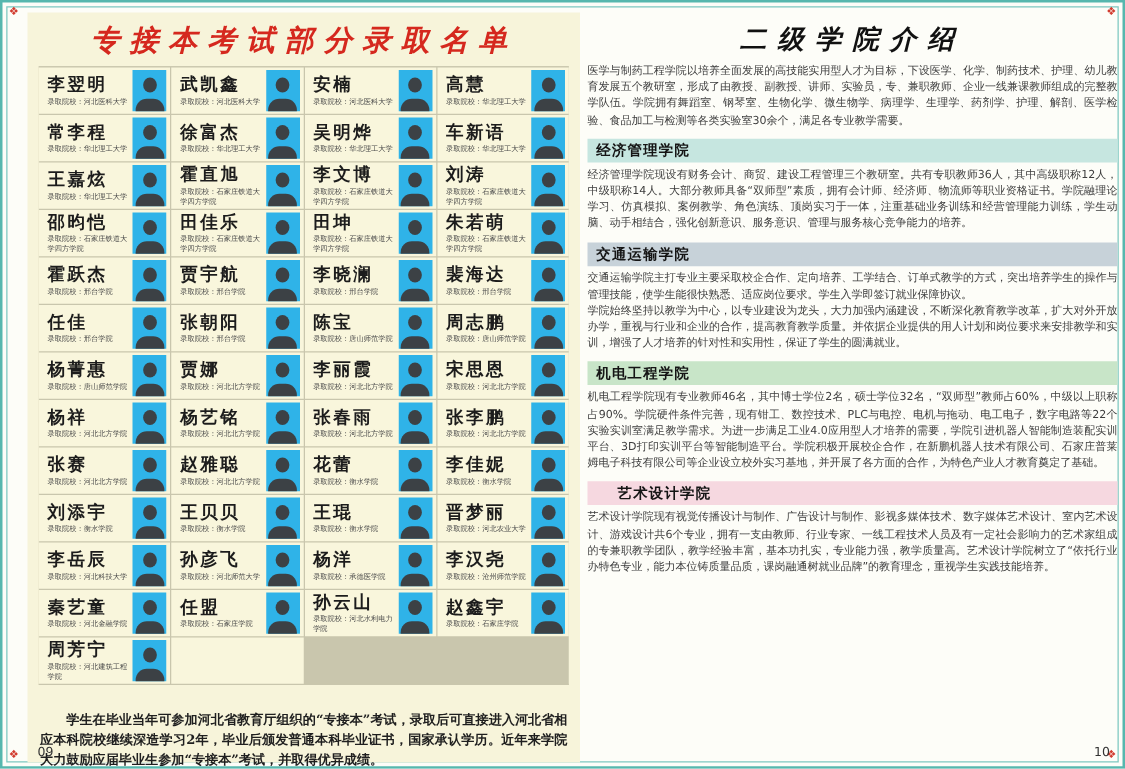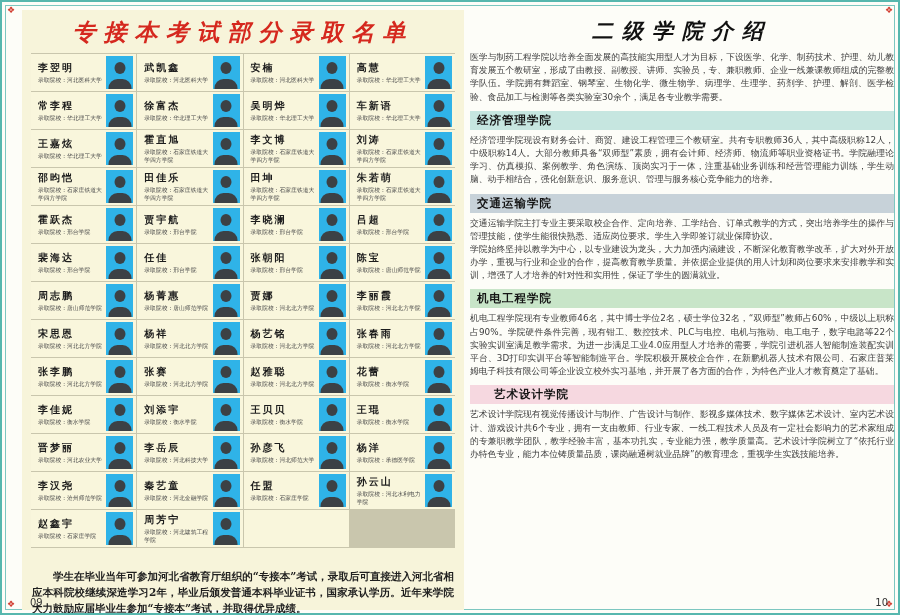--- a/index.html
+++ b/index.html
@@ -11,21 +11,21 @@
   .corner.bl{left:5px;bottom:4px;} .corner.br{right:5px;bottom:4px;}
 
   
   .page-left{position:absolute;left:20px;top:8px;width:442px;height:600px;background:#f7f4da;}
   .lp-title{margin:7px 0 5px;text-align:center;font-family:"DejaVu Serif",serif;
             font-weight:bold;font-style:italic;font-size:23px;letter-spacing:8px;}
   .grid{display:grid;grid-template-columns:repeat(4,1fr);gap:1px;background:#c9c6ad;
         margin:0 9px;border-top:1px solid #c9c6ad;border-bottom:1px solid #c9c6ad;}
   .cell{background:#f9f6dc;height:37px;display:flex;align-items:center;overflow:hidden;}
   .cell .info{flex:1;padding:2px 2px 2px 7px;min-width:0;}
-  .sname{font-family:"DejaVu Serif",serif;font-weight:bold;font-size:10px;color:#1c1c1c;
+  .sname{font-family:"DejaVu Serif",serif;font-weight:bold;font-size:14px;color:#1c1c1c;
          letter-spacing:2px;white-space:nowrap;}
   .sschool{font-size:5.8px;color:#4a4a4a;margin-top:2px;line-height:1.25;}
   .photo{position:relative;width:27px;height:33px;margin:2px 3px 2px 0;flex:none;overflow:hidden;}
   .photo .head{position:absolute;left:50%;top:6px;width:11px;height:12px;border-radius:50%;
                background:#3c4145;transform:translateX(-50%);}
   .photo .torso{position:absolute;left:50%;bottom:-5px;width:23px;height:15px;
                 border-radius:9px 9px 0 0;background:#3c4145;transform:translateX(-50%);}
   .lp-note{margin:21px 10px 0;font-family:"DejaVu Serif",serif;font-weight:bold;
            font-size:10.5px;line-height:1.5;color:#1f1f1f;text-align:justify;text-indent:2em;}
   .lp-pagenum{position:absolute;left:8px;bottom:2px;font-size:10px;color:#333;}
@@ -238,30 +238,20 @@
             <div class="sname">李晓澜</div>
             <div class="sschool">录取院校：邢台学院</div>
           </div>
           <div class="photo" style="background: rgb(47, 179, 232);">
             <div class="head"></div>
             <div class="torso"></div>
           </div>
         </div>
         <div class="cell">
           <div class="info">
-            <div class="sname">吕超</div>
-            <div class="sschool">录取院校：邢台学院</div>
-          </div>
-          <div class="photo" style="background: rgb(47, 179, 232);">
-            <div class="head"></div>
-            <div class="torso"></div>
-          </div>
-        </div>
-        <div class="cell">
-          <div class="info">
             <div class="sname">裴海达</div>
             <div class="sschool">录取院校：邢台学院</div>
           </div>
           <div class="photo" style="background: rgb(47, 179, 232);">
             <div class="head"></div>
             <div class="torso"></div>
           </div>
         </div>
         <div class="cell">
           <div class="info">

